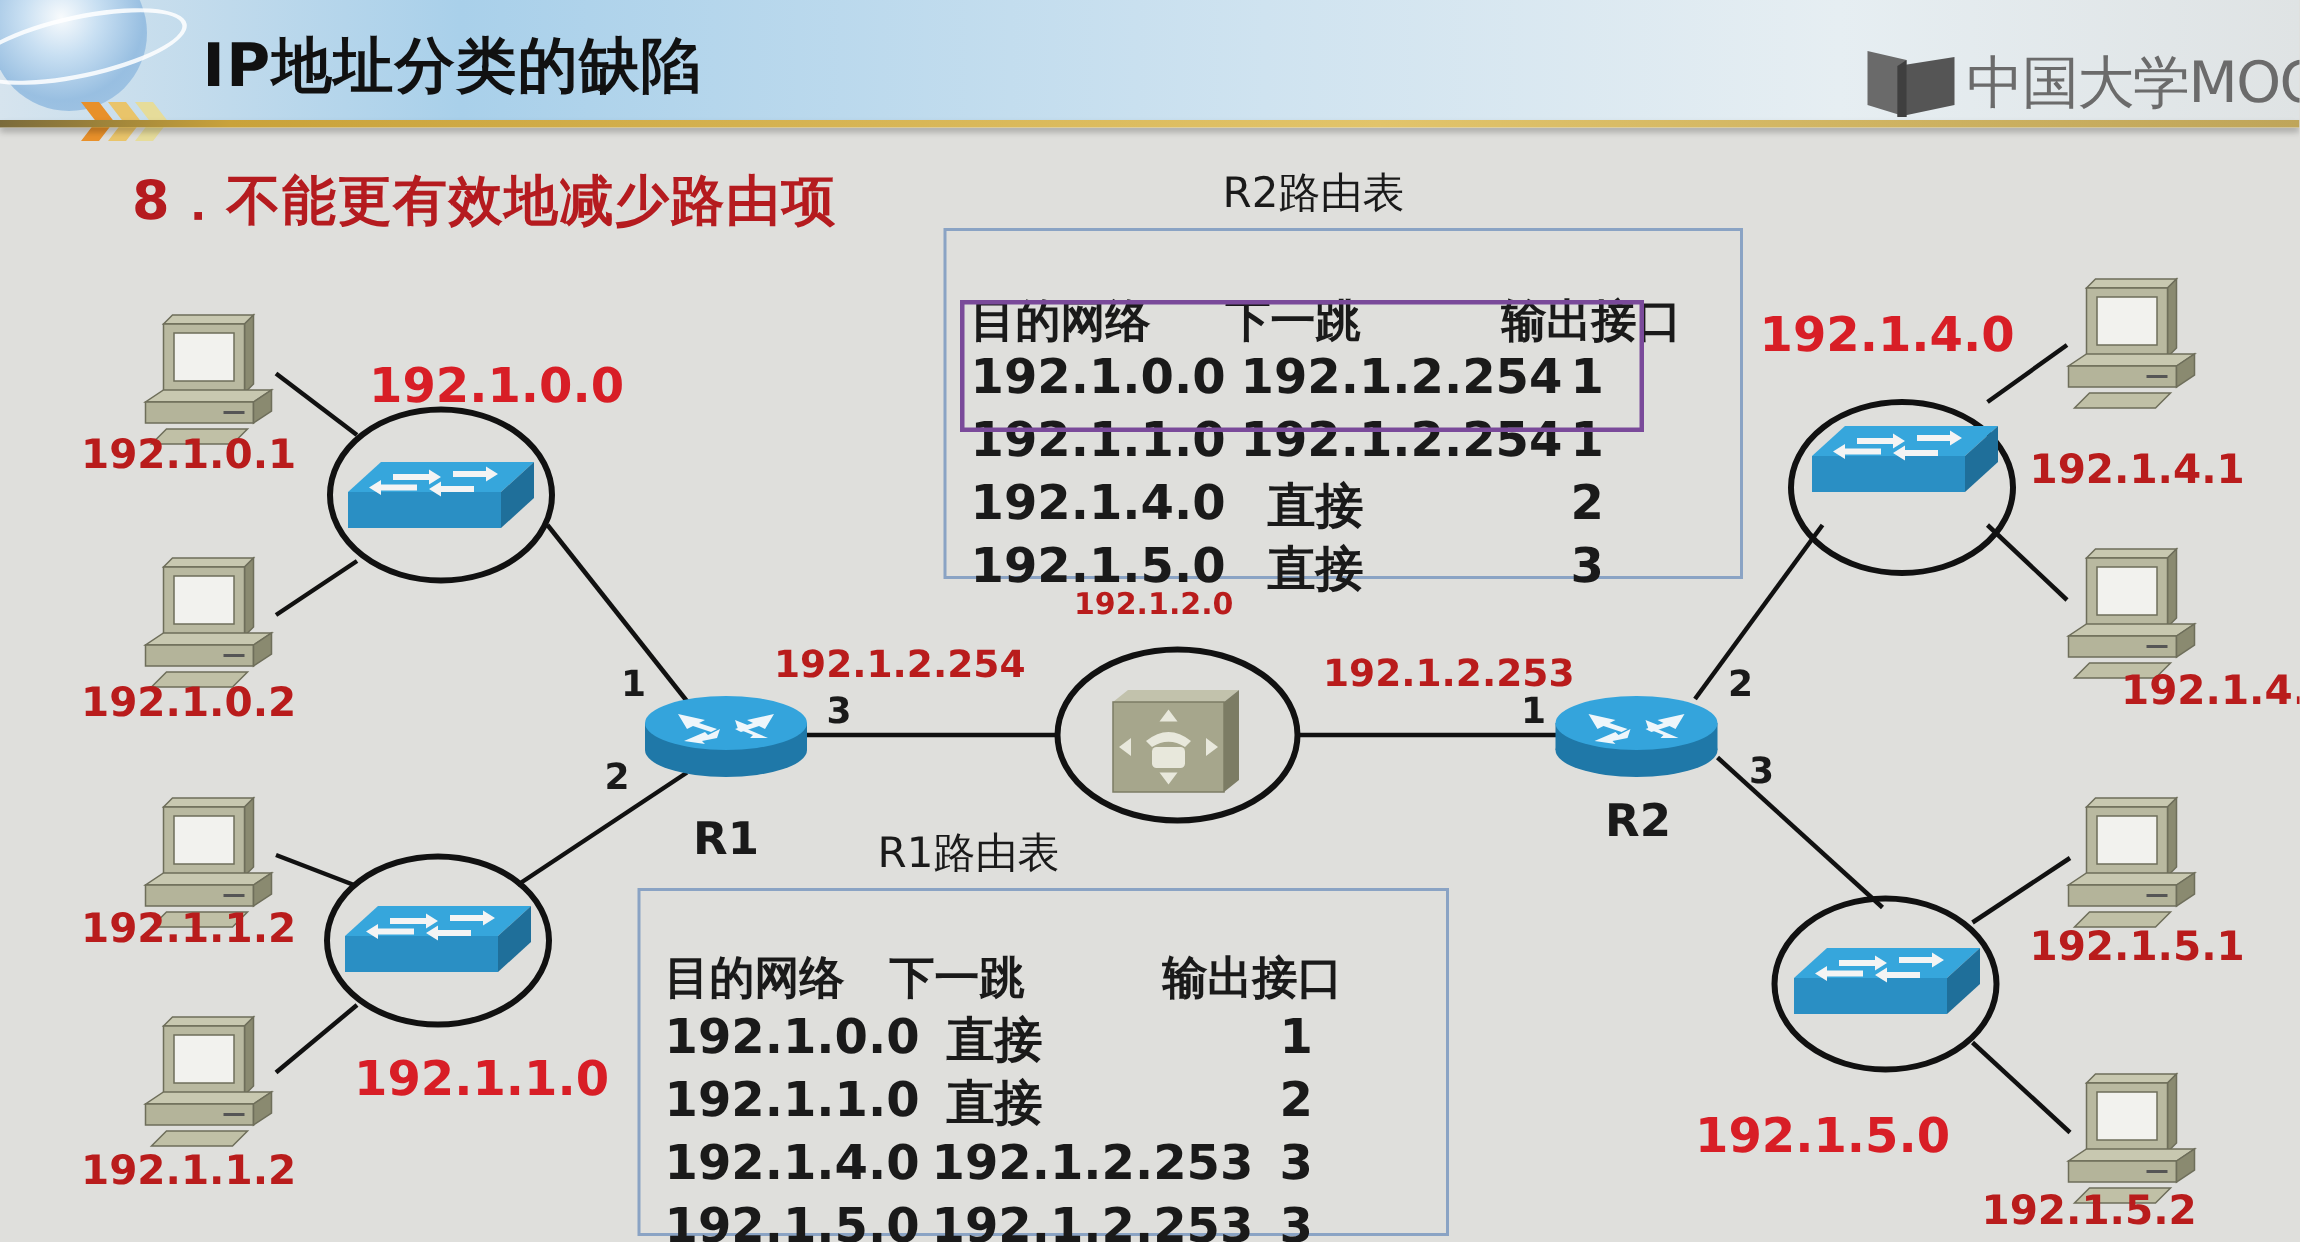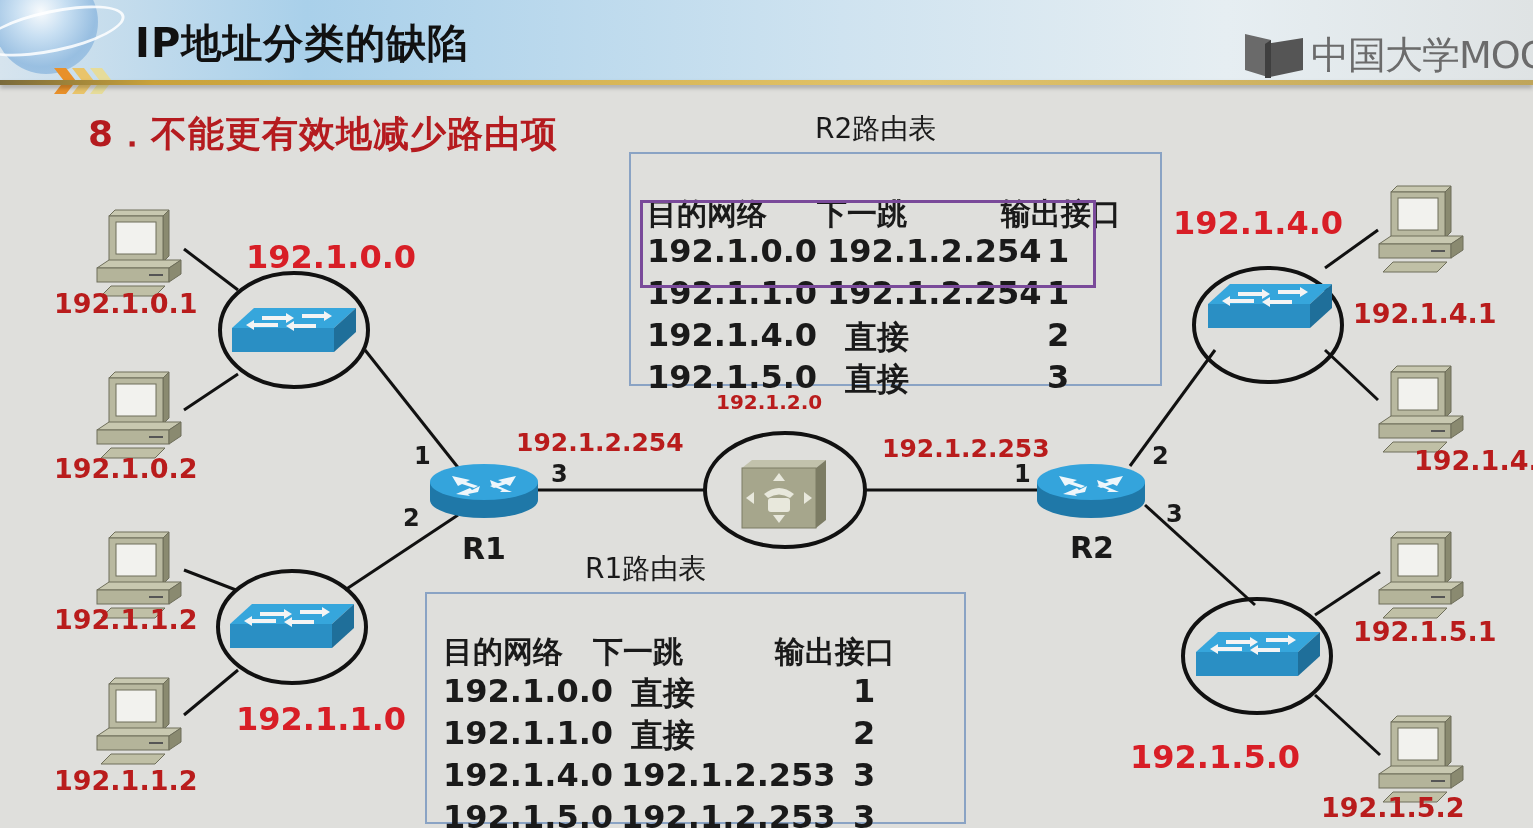--- a/index.html
+++ b/index.html
@@ -260,21 +260,21 @@
 
 <div class="ip" style="left:54px; top:288px;">192.1.0.1</div>
 <div class="ip" style="left:54px; top:453px;">192.1.0.2</div>
 <div class="ip" style="left:54px; top:604px;">192.1.1.2</div>
 <div class="ip" style="left:54px; top:765px;">192.1.1.2</div>
 <div class="ip" style="left:1353px; top:266px;margin-top:32px;">192.1.4.1</div>
 <div class="ip" style="left:1414px; top:445px;">192.1.4.2</div>
 <div class="ip" style="left:1353px; top:616px;">192.1.5.1</div>
 <div class="ip" style="left:1321px; top:792px;">192.1.5.2</div>
 
-<div class="rlabel" style="left:462px; top:531px;">R1</div>
+<div class="rlabel" style="left:462px; top:542px;">R1</div>
 <div class="rlabel" style="left:1070px; top:530px;">R2</div>
 <div class="ip" style="left:516px; top:428px; font-size:25px;">192.1.2.254</div>
 <div class="ip" style="left:882px; top:434px; font-size:25px;">192.1.2.253</div>
 
 <div class="port" style="left:414px; top:442px;">1</div>
 <div class="port" style="left:403px; top:504px;">2</div>
 <div class="port" style="left:551px; top:460px;">3</div>
 <div class="port" style="left:1014px; top:460px;">1</div>
 <div class="port" style="left:1152px; top:442px;">2</div>
 <div class="port" style="left:1166px; top:500px;">3</div>

